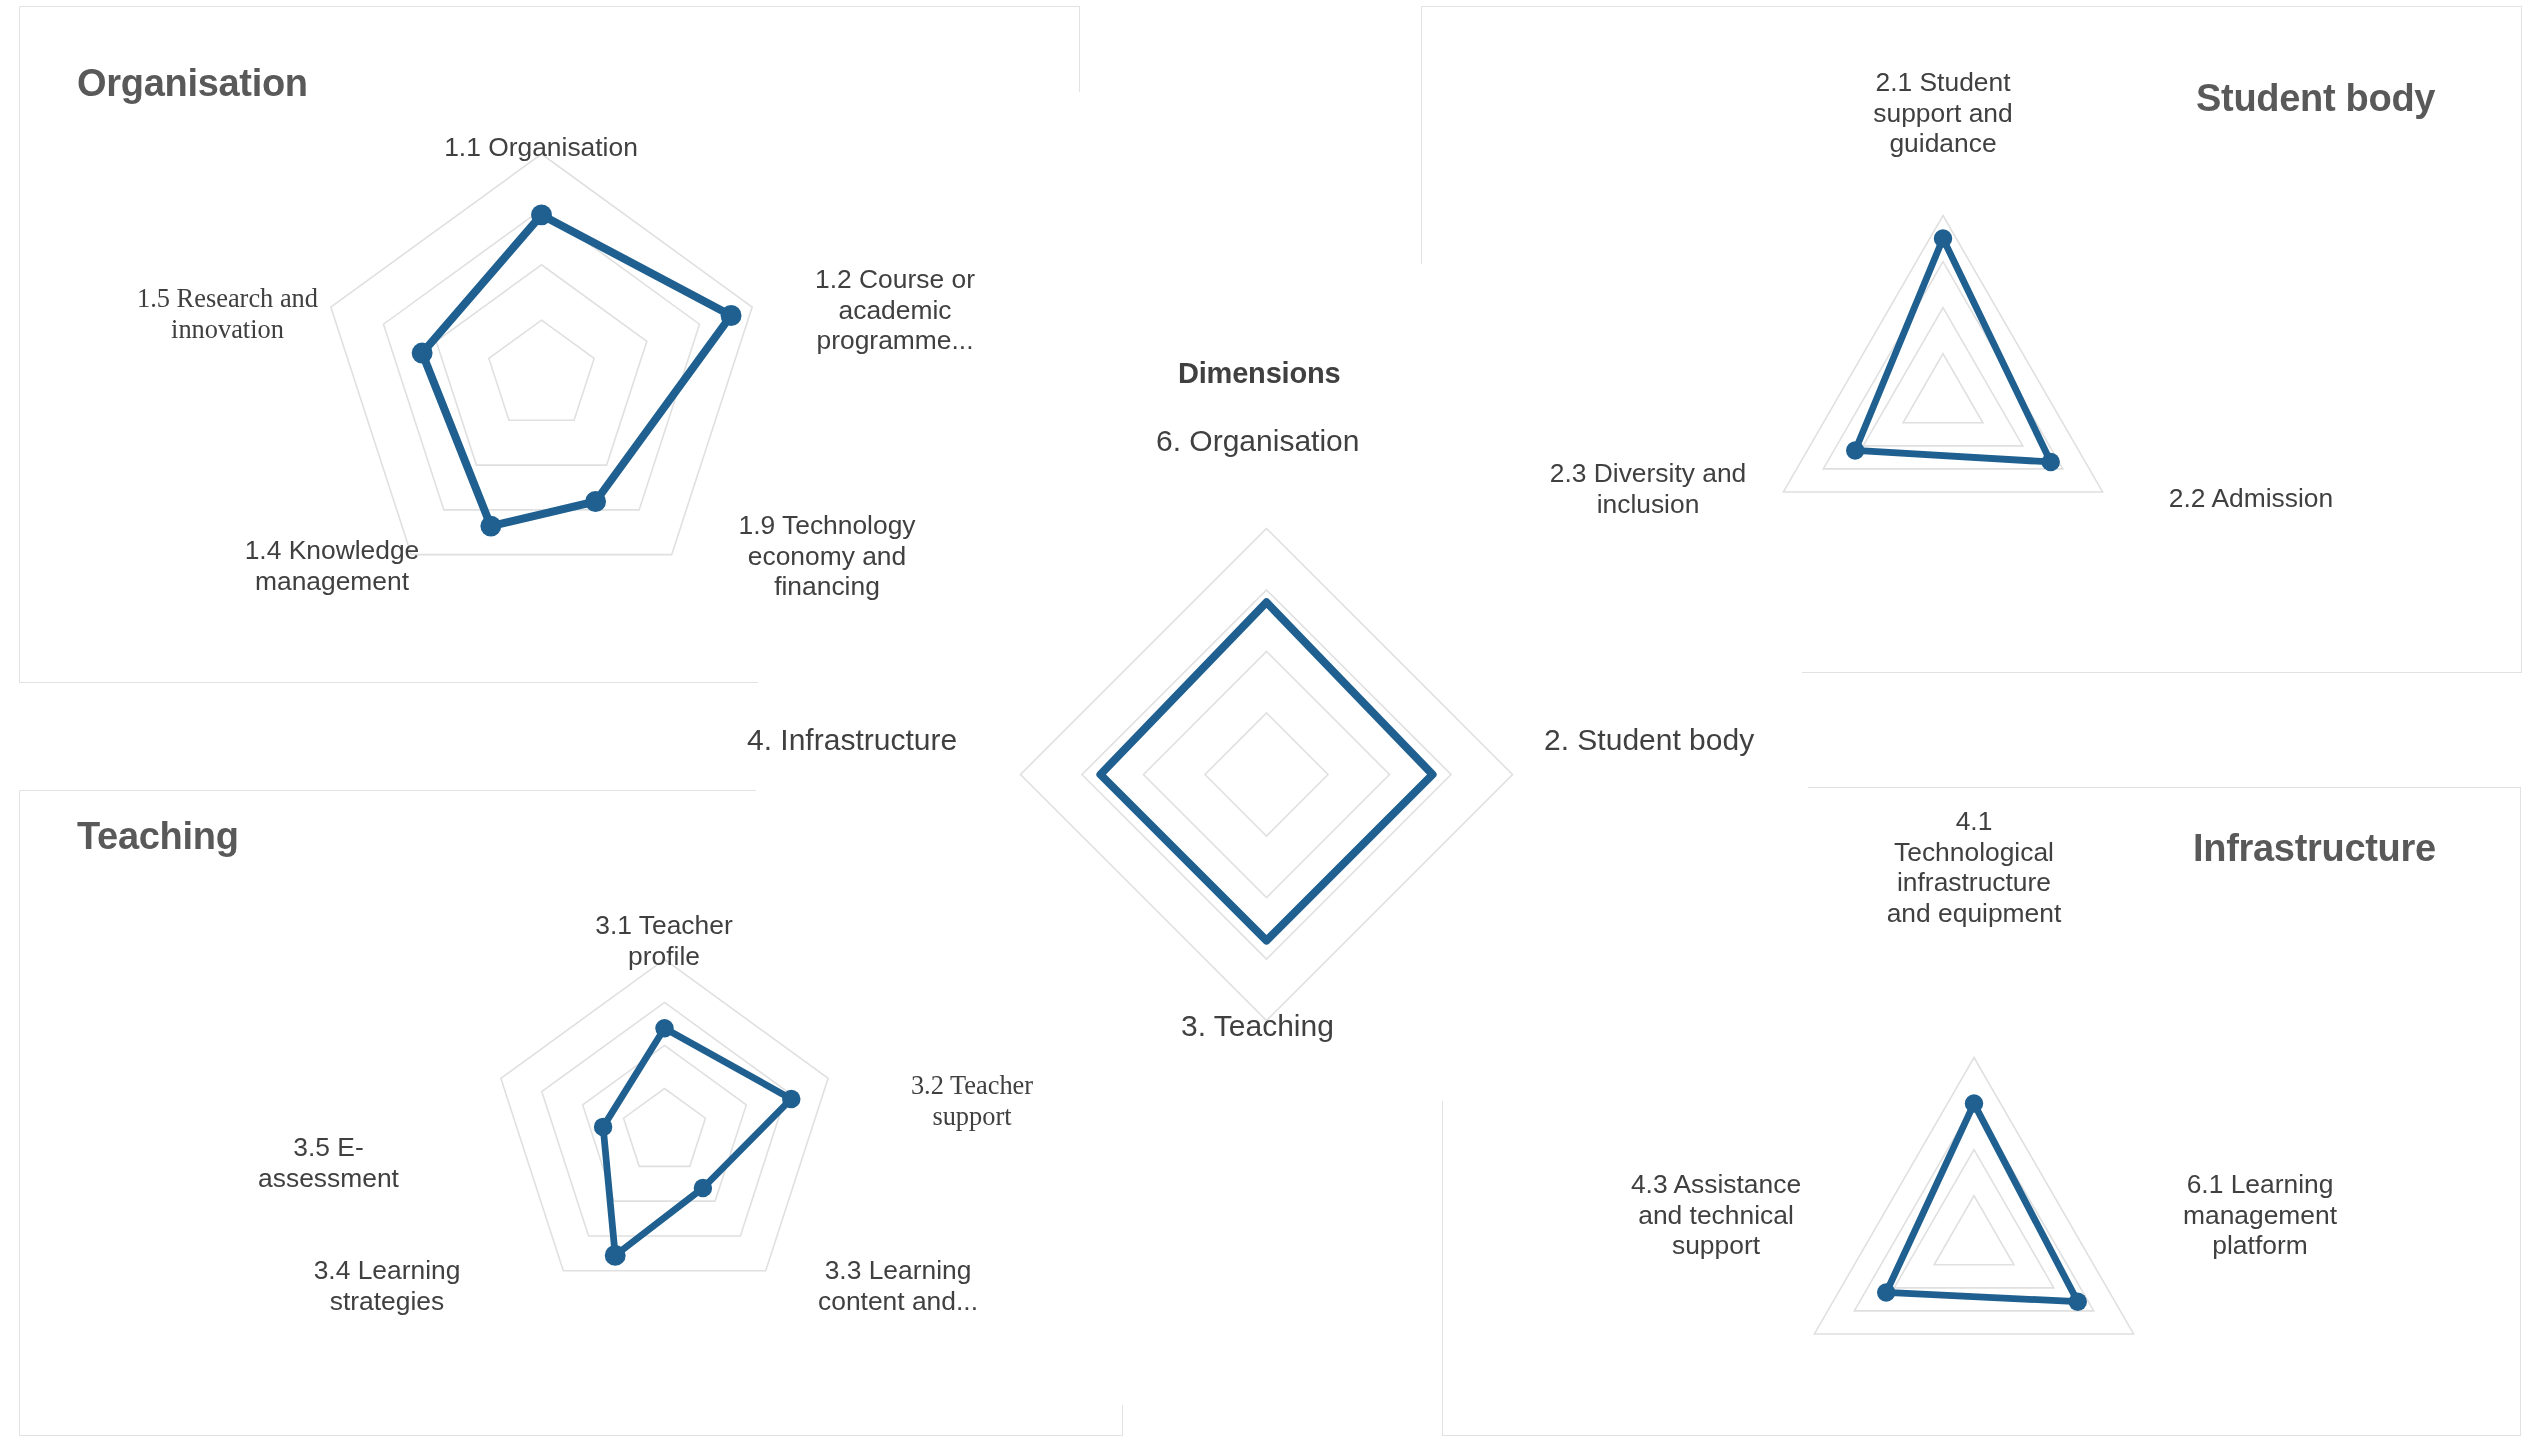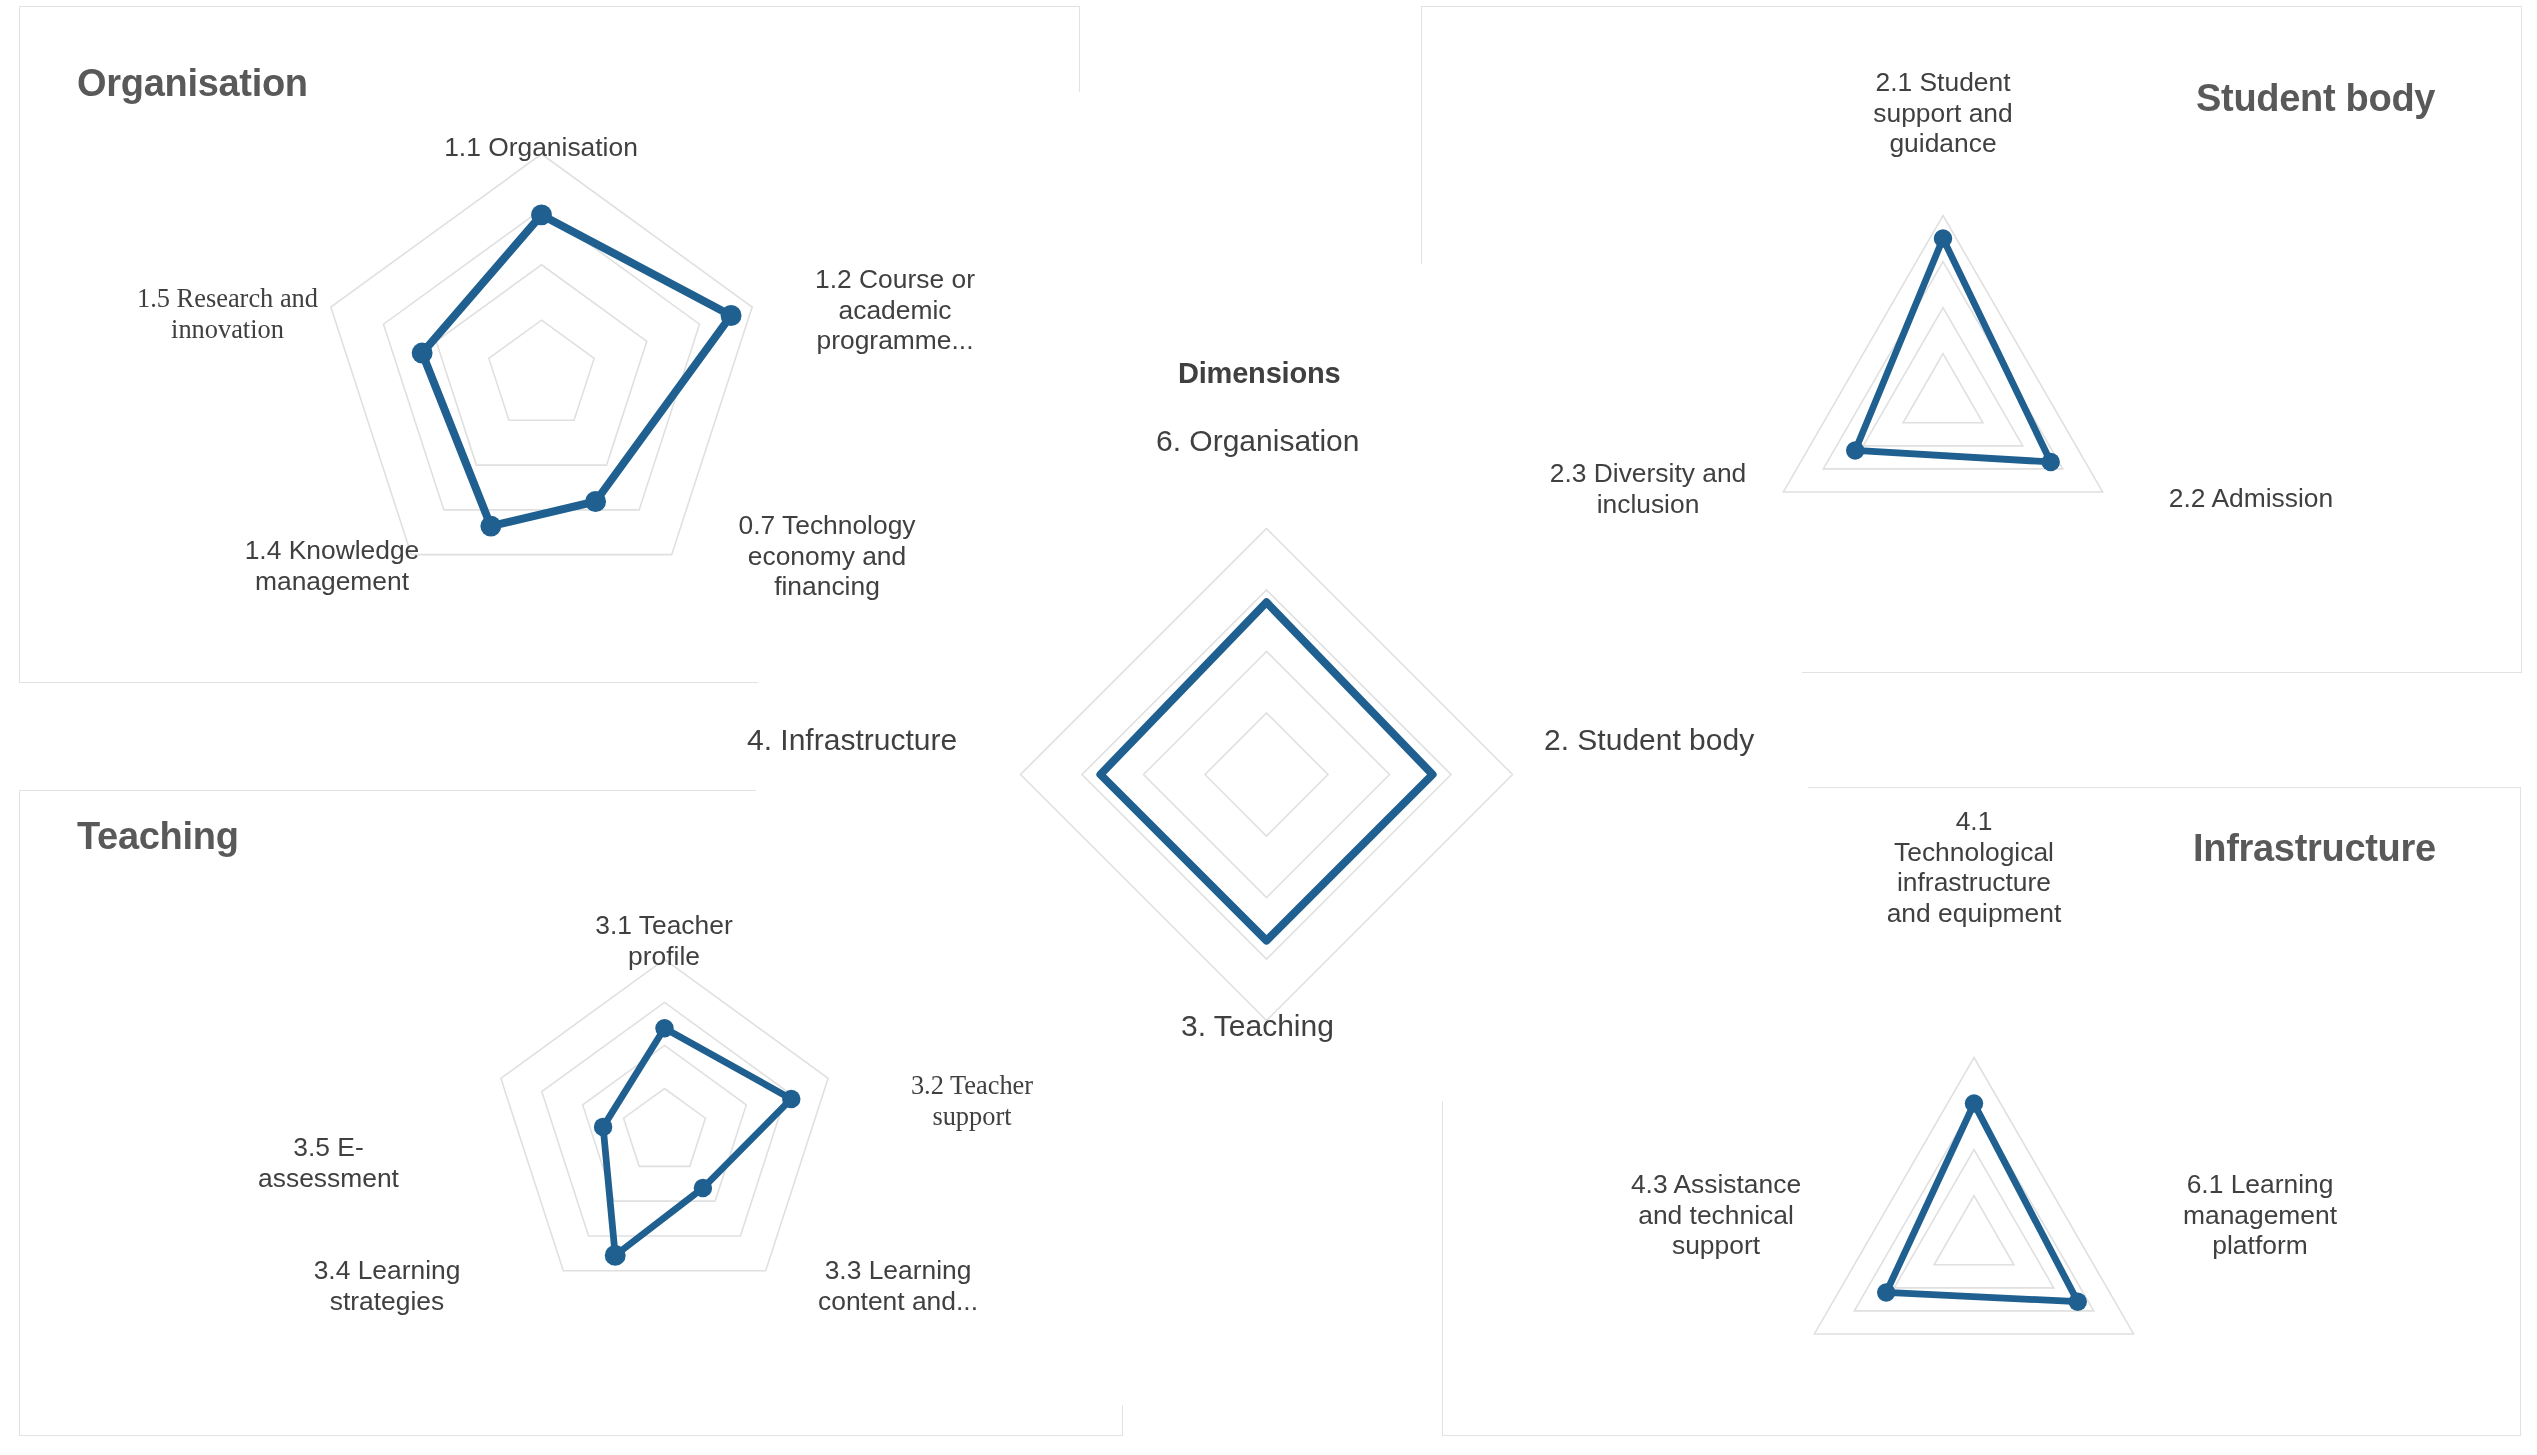--- a/index.html
+++ b/index.html
@@ -62,21 +62,21 @@
     <circle cx="447.9" cy="564.8" r="17"></circle>
     <circle cx="277.7" cy="604.8" r="17"></circle>
     <circle cx="166.0" cy="323.5" r="17"></circle>
   </g>
 </svg>
 
 <div class="axis-label" style="left:387px; top:132px; width:308px;">1.1 Organisation</div>
 <div class="axis-label" style="left:766px;top:264px; width:258px;">1.2 Course or
 academic
 programme...</div>
-<div class="axis-label" style="left:698px;top:510px; width:258px;">0.7 Technology
+<div class="axis-label" style="left:698px;top:510px; width:258px;">1.9 Technology
 economy and
 financing</div>
 <div class="axis-label" style="left:203px; top:535px; width:258px;">1.4 Knowledge
 management</div>
 <div class="axis-label" style="left:92px; top:283px; width:271px;font-family:Liberation Serif, serif;">1.5 Research and
 innovation</div>
 
 <svg class="chart-svg" style="left:1771px;top:154px;" width="344" height="381" viewBox="0 0 560 620">
 
   <polygon class="grid-line" points="280,325 344.95,437.5 215.05,437.5"></polygon>

